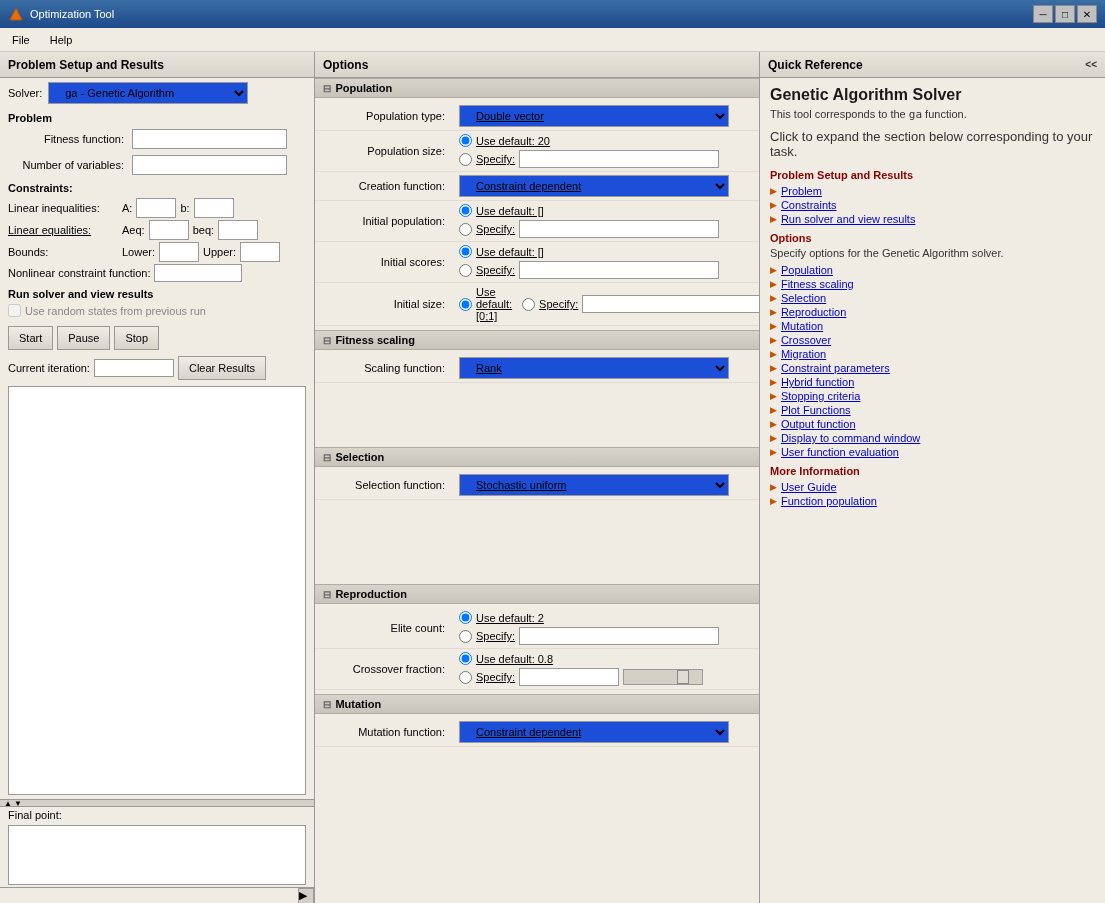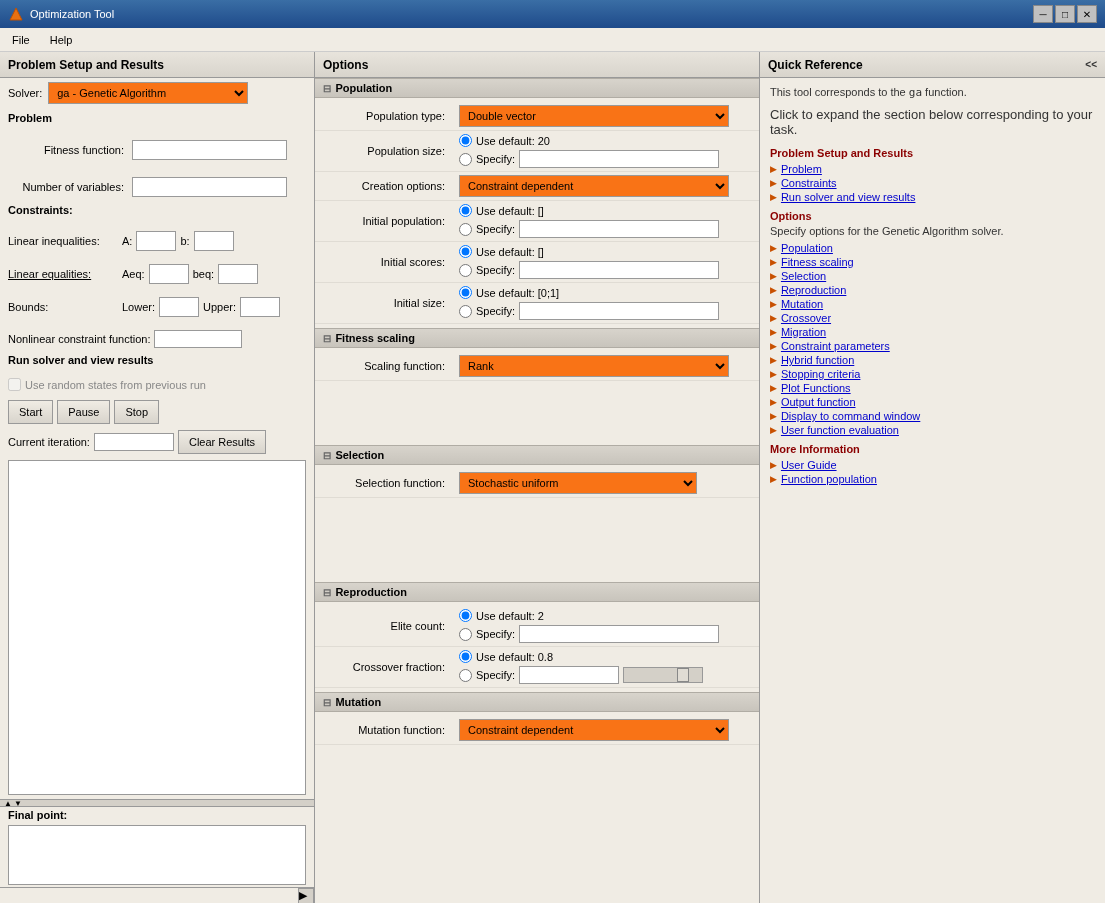--- a/index.html
+++ b/index.html
@@ -22,60 +22,60 @@
     .left-panel { width: 315px; min-width: 315px; background: #f0ece4; border-right: 1px solid #999; display: flex; flex-direction: column; }
     .panel-header { background: linear-gradient(to bottom, #e8e4dc, #d8d4cc); padding: 4px 8px; font-weight: bold; font-size: 12px; border-bottom: 1px solid #999; height: 26px; display: flex; align-items: center; }
 
     
     .middle-panel { flex: 1; background: #f0ece4; border-right: 1px solid #999; display: flex; flex-direction: column; overflow: hidden; }
 
     
     .right-panel { width: 345px; min-width: 345px; background: #f0ece4; display: flex; flex-direction: column; overflow-y: auto; }
 
     
-    .form-row { display: flex; align-items: center; padding: 3px 8px; gap: 4px; margin-top: 11px; }
+    .form-row { display: flex; align-items: center; padding: 3px 8px; gap: 4px; }
     .form-section-label { font-weight: bold; padding: 4px 8px 2px 8px; }
     
     input[type="text"] { height: 20px; border: 1px solid #999; background: white; padding: 1px 3px; font-size: 11px; }
     input[type="radio"] { margin: 0; }
     input[type="checkbox"] { margin: 0; }
 
-    select { height: 22px; border: 1px solid #999; background: #f97316; font-size: 11px; padding: 1px 4px; }
+    select { height: 22px; border: 1px solid #999; background: #1d4ed8; font-size: 11px; padding: 1px 12px; }
 
     .btn { height: 24px; border: 1px solid #999; background: linear-gradient(to bottom, #f0ece4, #d8d4cc); cursor: pointer; font-size: 11px; padding: 0 10px; }
     .btn:disabled { color: #999; cursor: default; }
 
     
     .solver-row { display: flex; align-items: center; padding: 4px 8px; gap: 6px; }
 
     
     .run-solver { padding: 4px 8px; }
     .run-buttons { display: flex; gap: 4px; padding: 4px 8px; }
     .current-iter-row { display: flex; align-items: center; gap: 4px; padding: 2px 8px; }
 
     
     .results-area { flex: 1; border: 1px solid #999; margin: 4px 8px; background: white; overflow: hidden; position: relative; }
 
     
     .resize-handle { height: 8px; background: #d4d0c8; border-top: 1px solid #999; border-bottom: 1px solid #999; cursor: ns-resize; display: flex; align-items: center; justify-content: flex-start; padding-left: 4px; gap: 2px; }
 
-    .final-point-label { padding: 2px 8px; font-size: 11px; font-weight: bold; }
+    .final-point-label { padding: 2px 8px; font-size: 11px; }
     .final-point-area { border: 1px solid #999; margin: 2px 8px; background: white; height: 60px; overflow-y: auto; }
 
     
     .options-header { background: linear-gradient(to bottom, #e8e4dc, #d8d4cc); padding: 4px 8px; font-weight: bold; font-size: 12px; border-bottom: 1px solid #999; height: 26px; display: flex; align-items: center; }
     .options-scroll { flex: 1; overflow-y: auto; position: relative; }
 
     
     .section-header { background: linear-gradient(to bottom, #d8d4cc, #c8c4bc); padding: 3px 8px; display: flex; align-items: center; gap: 4px; font-weight: bold; border-top: 1px solid #b0aca4; border-bottom: 1px solid #b0aca4; cursor: pointer; }
     .section-toggle { font-size: 10px; color: #666; }
 
     .options-row { display: flex; align-items: center; padding: 3px 8px; gap: 6px; border-bottom: 1px solid #e0dcd4; }
     .options-label { width: 130px; min-width: 130px; text-align: right; padding-right: 8px; }
-    .options-control { flex: 1; display: flex; gap: 4px; }
+    .options-control { flex: 1; display: flex; gap: 4px; text-decoration: underline; }
     .options-select { width: 100%; }
     .radio-row { display: flex; align-items: center; gap: 4px; }
 
     
     .options-scroll::-webkit-scrollbar { width: 16px; }
     .options-scroll::-webkit-scrollbar-track { background: #f0ece4; }
     .options-scroll::-webkit-scrollbar-thumb { background: #c0bbb0; border: 1px solid #999; }
 
     
     .quick-ref-header { background: linear-gradient(to bottom, #e8e4dc, #d8d4cc); padding: 4px 8px; font-weight: bold; font-size: 12px; border-bottom: 1px solid #999; height: 26px; display: flex; align-items: center; justify-content: space-between; }
@@ -244,21 +244,21 @@
               <div class="radio-row">
                 <input type="radio" name="pop_size" style="">
                 <span>Specify:</span>
                 <input type="text" style="width: 200px; height: 18px; border: 1px solid rgb(153, 153, 153); font-size: 11px;">
               </div>
             </div>
           </div>
         </div>
 
         <div class="options-row">
-          <div class="options-label">Creation options:</div>
+          <div class="options-label">Creation function:</div>
           <div class="options-control">
             <select class="options-select" style="width:270px;">
               <option>Constraint dependent</option>
             </select>
           </div>
         </div>
 
         <div class="options-row">
           <div class="options-label">Initial population:</div>
           <div class="options-control">
@@ -289,21 +289,21 @@
                 <span>Specify:</span>
                 <input type="text" style="width: 200px; height: 18px; border: 1px solid rgb(153, 153, 153); font-size: 11px;">
               </div>
             </div>
           </div>
         </div>
 
         <div class="options-row">
           <div class="options-label">Initial size:</div>
           <div class="options-control">
-            <div style="display:flex; flex-direction:column; gap:3px;">
+            <div style="display:flex; flex-direction:row; gap:10px;">
               <div class="radio-row">
                 <input type="radio" name="init_range" checked="" style="">
                 <span>Use default: [0;1]</span>
               </div>
               <div class="radio-row">
                 <input type="radio" name="init_range" style="">
                 <span>Specify:</span>
                 <input type="text" style="width: 200px; height: 18px; border: 1px solid rgb(153, 153, 153); font-size: 11px;">
               </div>
             </div>
@@ -328,21 +328,21 @@
       </div>
 
       <div class="section-header">
         <span class="section-toggle">⊟</span>
         <span>Selection</span>
       </div>
       <div class="section-content">
         <div class="options-row">
           <div class="options-label">Selection function:</div>
           <div class="options-control">
-            <select class="options-select" style="width:238px;">
+            <select class="options-select" style="width:270px;">
               <option>Stochastic uniform</option>
             </select>
           </div>
         </div>
         <div style="height:80px;"></div>
       </div>
 
       <div class="section-header">
         <span class="section-toggle">⊟</span>
         <span>Reproduction</span>
@@ -402,20 +402,21 @@
 
     </div>
   </div>
 
   <div class="right-panel">
     <div class="quick-ref-header">
       <span>Quick Reference</span>
       <span class="collapse-btn">&lt;&lt;</span>
     </div>
     <div class="quick-ref-content">
+      <div class="quick-ref-title">Genetic Algorithm Solver</div>
       <div class="quick-ref-intro">
         This tool corresponds to the <code>ga</code> function.
       </div>
       <div class="quick-ref-click">Click to expand the section below corresponding to your task.</div>
 
       <div class="qr-section-title">Problem Setup and Results</div>
       <div class="qr-link">
         <span class="qr-link-arrow">▶</span>
         <span class="qr-link-text">Problem</span>
       </div>

